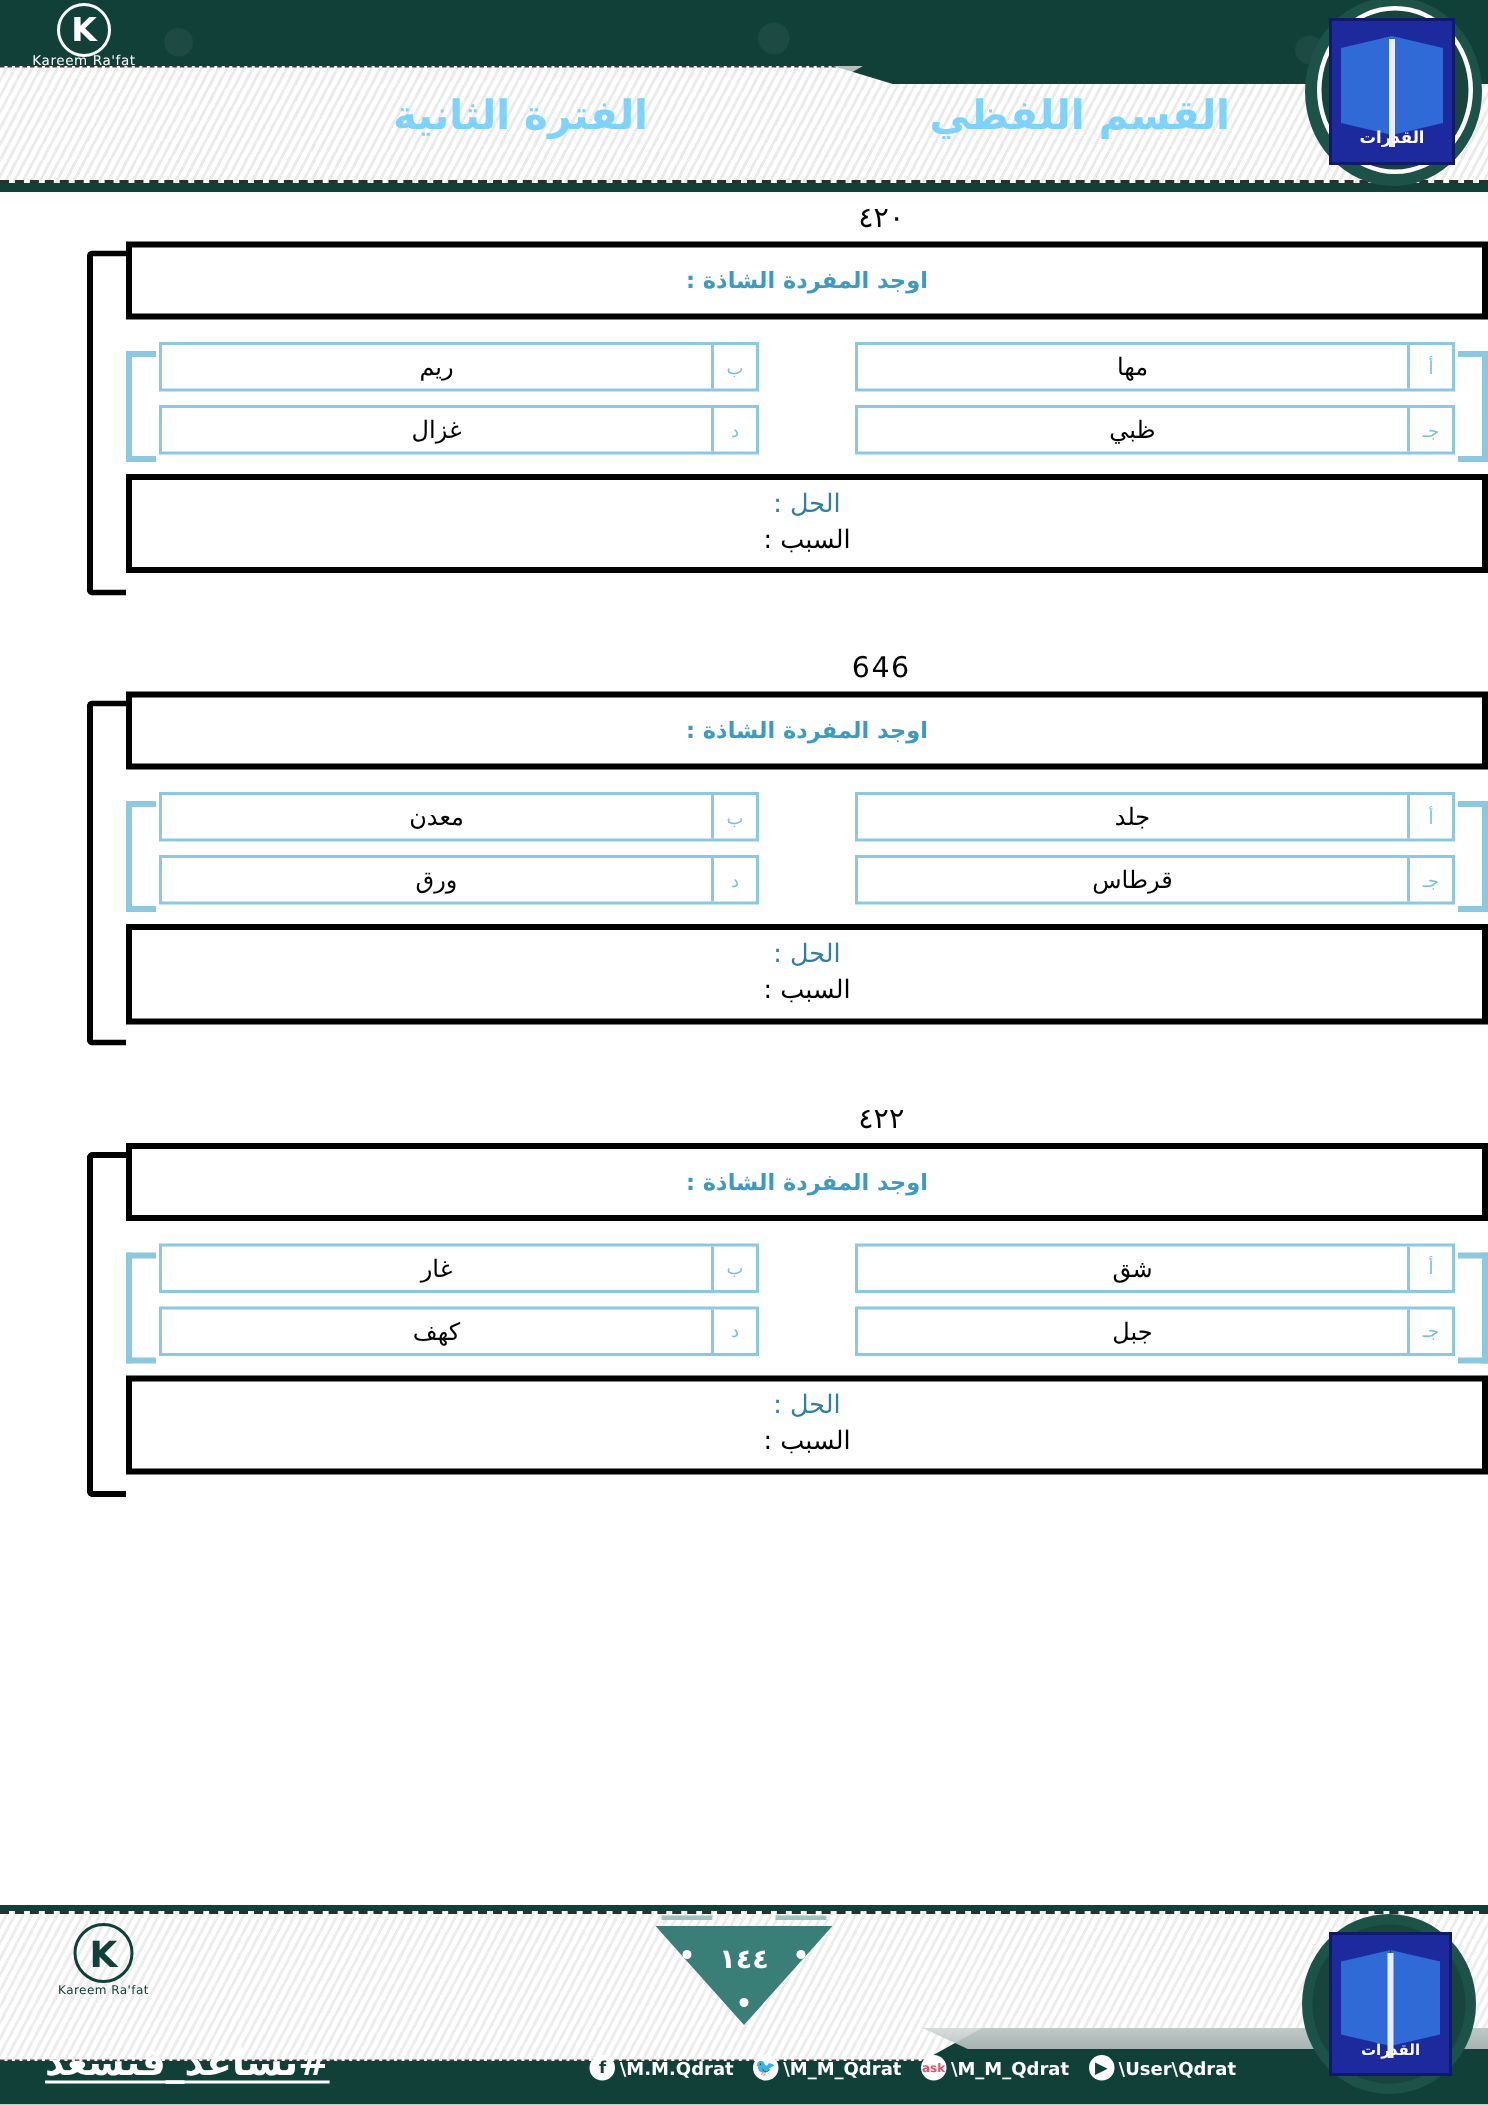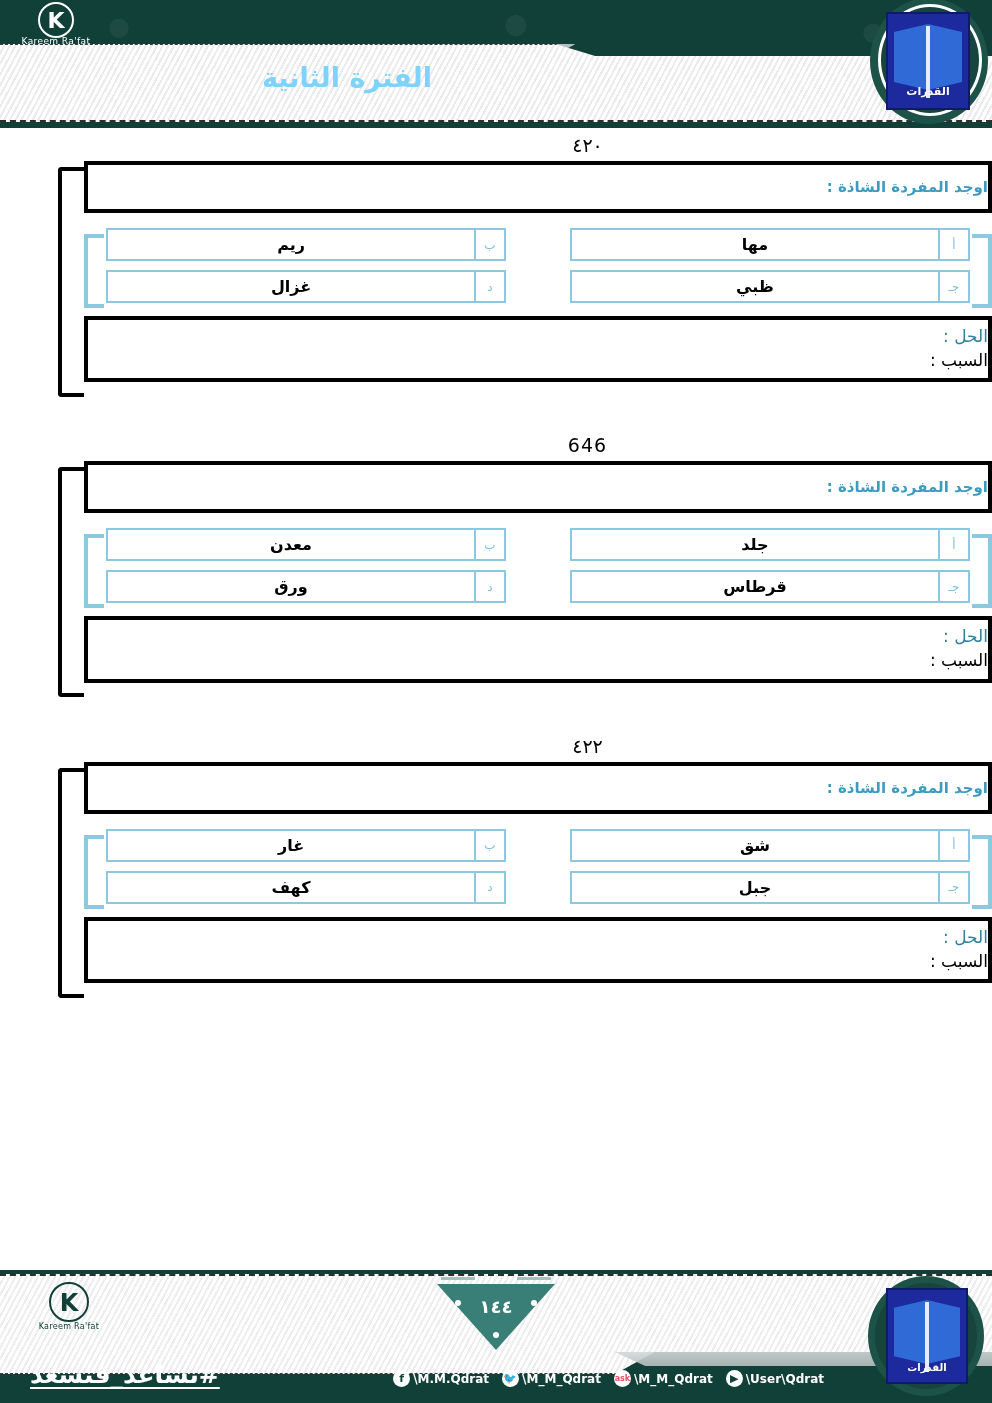--- a/index.html
+++ b/index.html
@@ -229,21 +229,21 @@
     border-width: 4px 0 4px 4px;
     border-radius: 4px 0 0 4px;
   }
 
   .prompt-box {
     position: relative;
     border: 4px solid #000000;
     height: 52px;
     display: flex;
     align-items: center;
-    justify-content: flex-start;
+    justify-content: center;
     background: #ffffff;
   }
   .prompt-text {
     font-size: 15px;
     font-weight: 700;
     color: #3c9bbf;
   }
 
   .options-wrap {
     position: relative;
@@ -291,29 +291,28 @@
     font-size: 12px;
     color: #7cc0da;
   }
   .opt-text {
     flex: 1;
     display: flex;
     align-items: center;
     justify-content: center;
     font-size: 16px;
     color: #000000;
-    font-weight: bold;
   }
 
   .answer-box {
     position: relative;
     border: 4px solid #000000;
     background: #ffffff;
     padding: 4px 0 6px;
-    text-align: right;
+    text-align: center;
   }
   .ans-line {
     font-size: 17px;
     line-height: 1.42;
   }
   .ans-line.solution { color: #2e7fa0; }
   .ans-line.reason   { color: #000000; }
 
   
   .footer {
@@ -496,20 +495,21 @@
 <div class="header">
   <div class="header-pattern"></div>
   <div class="header-band-shadow"></div>
   <div class="header-band"></div>
 
   <div class="kareem-mark">
     <div class="ring">K</div>
     <div class="kname">Kareem Ra'fat</div>
   </div>
 
+  <div class="hdr-title right">القسم اللفظي</div>
 
 
   <div class="hdr-title left">الفترة الثانية</div>
 
   <div class="book-logo">
     <div class="outer-ring"></div>
     <div class="inner-ring"></div>
     <div class="book">
       <div class="page-l"></div>
       <div class="page-r"></div>

